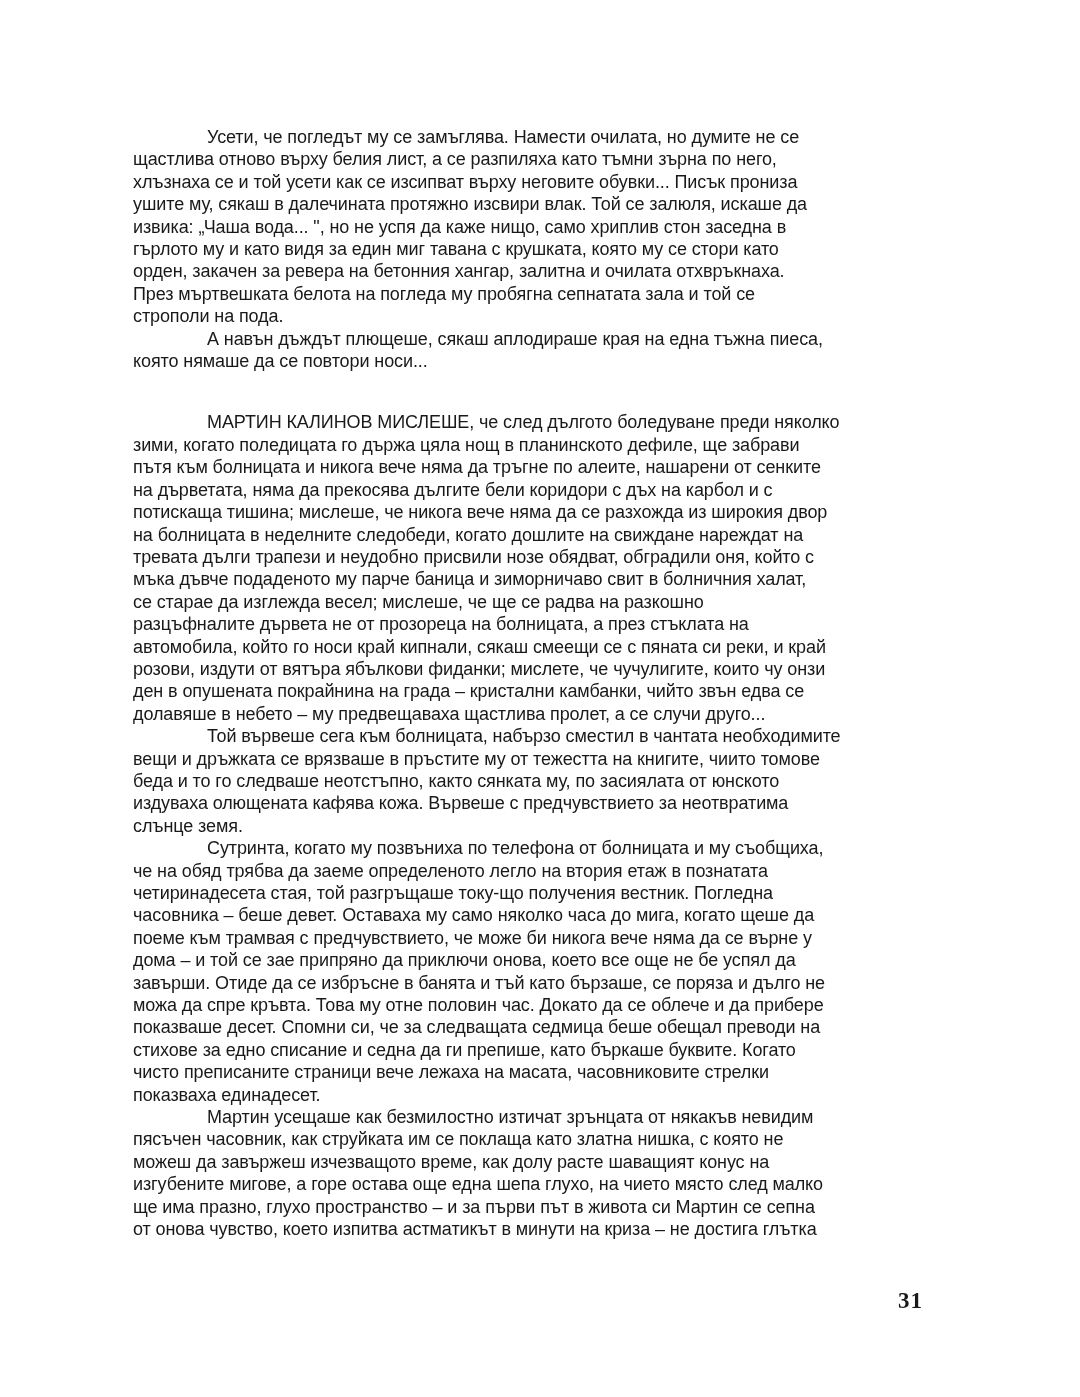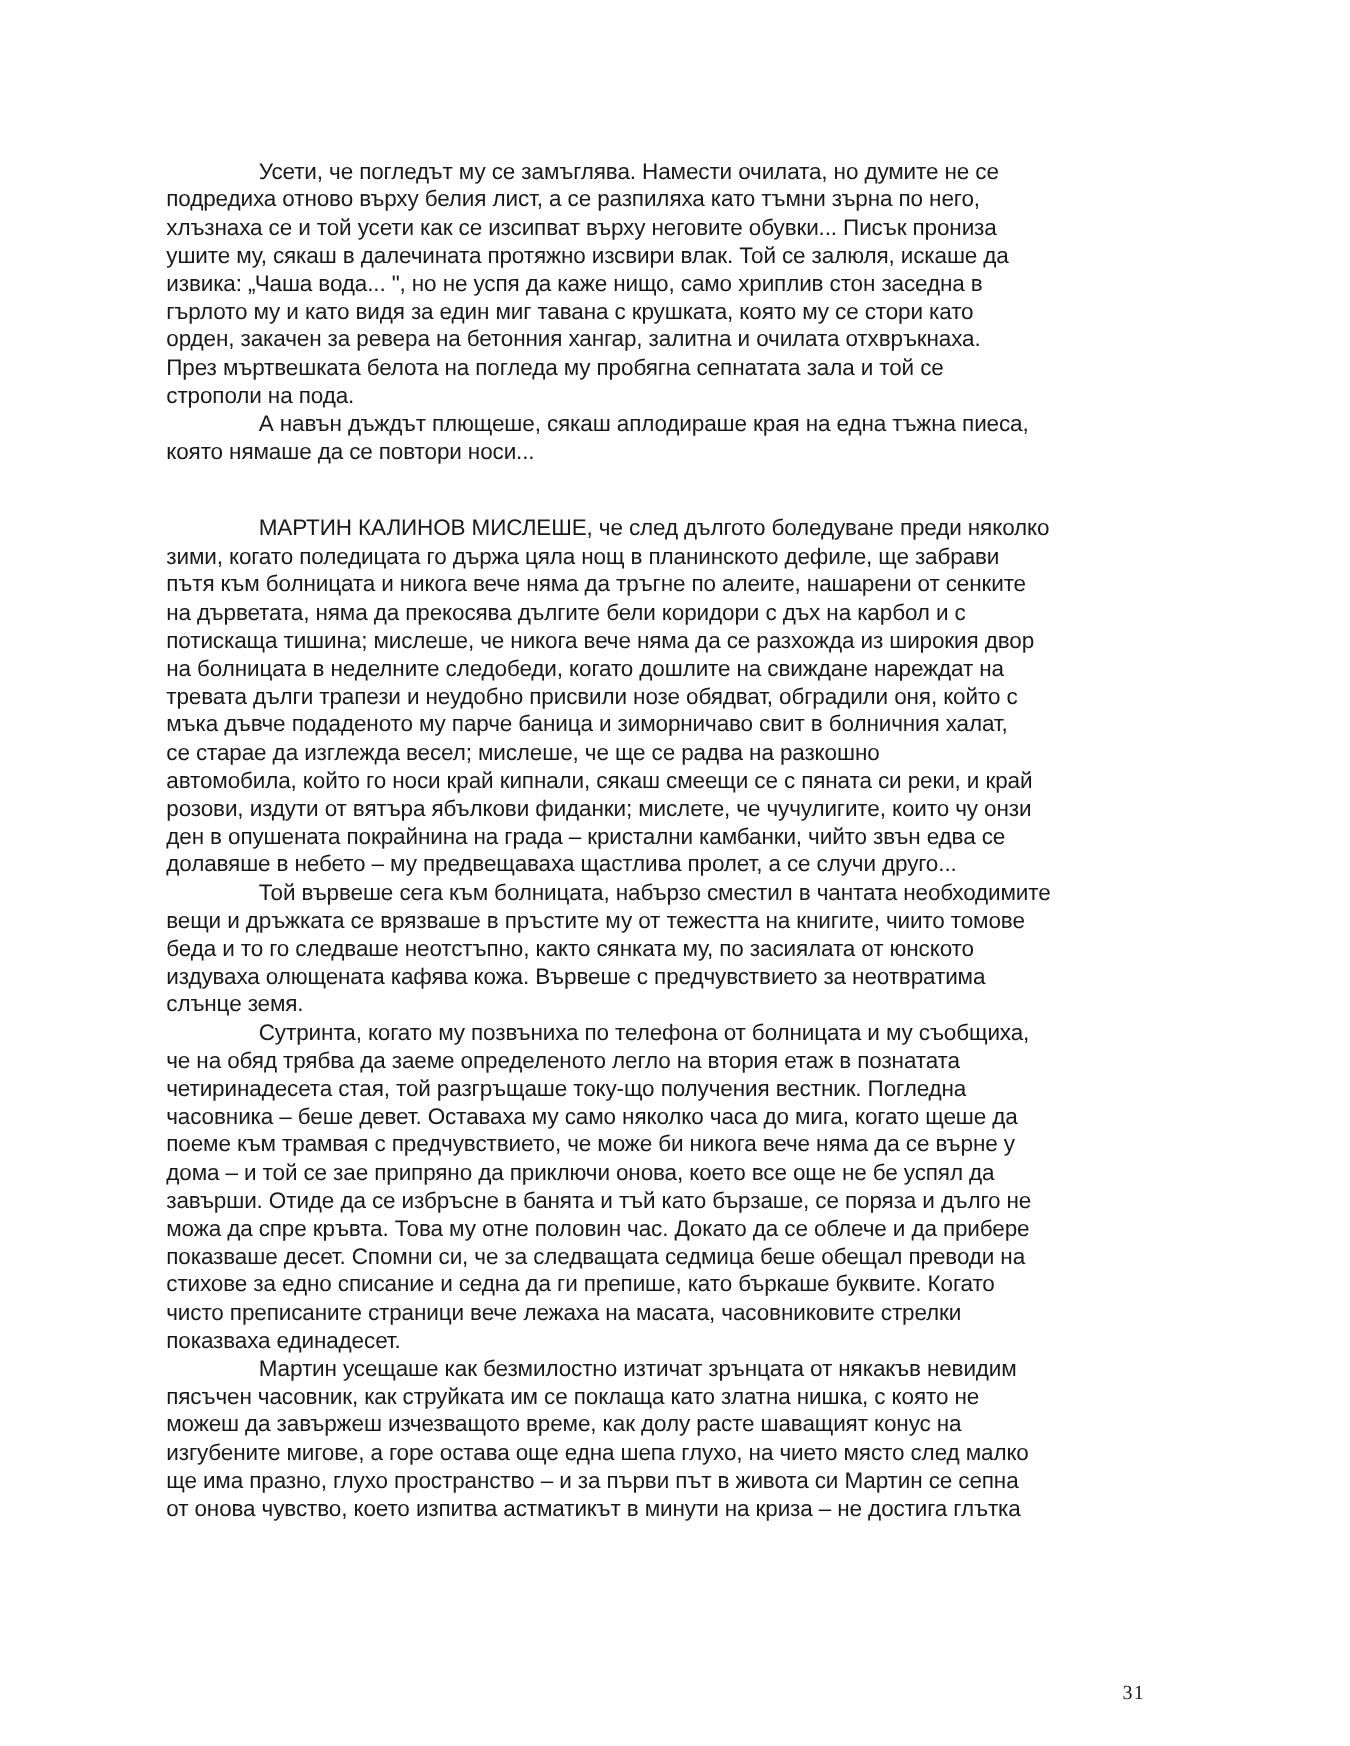--- a/index.html
+++ b/index.html
@@ -21,35 +21,36 @@
     top: 126px;
     width: 880px;
   }
   .para { margin: 0; padding: 0; }
   .para.gap { margin-top: 39px; }
   .line { white-space: nowrap; letter-spacing: -0.1px; }
   .line.indent { padding-left: 74px; }
   .page-number {
     position: absolute;
     left: 898px;
-    top: 1344px;
+    top: 1290px;
     font-family: "Liberation Serif", serif;
-    font-size: 16px;
+    font-size: 23px;
     color: #191919;
     letter-spacing: 1px;
+    font-weight: bold;
   }
 </style>
 </head>
 <body>
 
 <div class="page">
   <div class="text-block">
       <div class="para">
         <div class="line indent">Усети, че погледът му се замъглява. Намести очилата, но думите не се</div>
-        <div class="line">подредиха отново върху белия лист, а се разпиляха като тъмни зърна по него,</div>
+        <div class="line">щастлива отново върху белия лист, а се разпиляха като тъмни зърна по него,</div>
         <div class="line">хлъзнаха се и той усети как се изсипват върху неговите обувки... Писък прониза</div>
         <div class="line">ушите му, сякаш в далечината протяжно изсвири влак. Той се залюля, искаше да</div>
         <div class="line">извика: „Чаша вода... ", но не успя да каже нищо, само хриплив стон заседна в</div>
         <div class="line">гърлото му и като видя за един миг тавана с крушката, която му се стори като</div>
         <div class="line">орден, закачен за ревера на бетонния хангар, залитна и очилата отхвръкнаха.</div>
         <div class="line">През мъртвешката белота на погледа му пробягна сепнатата зала и той се</div>
         <div class="line">строполи на пода.</div>
       </div>
       <div class="para">
         <div class="line indent">А навън дъждът плющеше, сякаш аплодираше края на една тъжна пиеса,</div>
@@ -58,20 +59,21 @@
       <div class="para gap">
         <div class="line indent">МАРТИН КАЛИНОВ МИСЛЕШЕ, че след дългото боледуване преди няколко</div>
         <div class="line">зими, когато поледицата го държа цяла нощ в планинското дефиле, ще забрави</div>
         <div class="line">пътя към болницата и никога вече няма да тръгне по алеите, нашарени от сенките</div>
         <div class="line">на дърветата, няма да прекосява дългите бели коридори с дъх на карбол и с</div>
         <div class="line">потискаща тишина; мислеше, че никога вече няма да се разхожда из широкия двор</div>
         <div class="line">на болницата в неделните следобеди, когато дошлите на свиждане нареждат на</div>
         <div class="line">тревата дълги трапези и неудобно присвили нозе обядват, обградили оня, който с</div>
         <div class="line">мъка дъвче подаденото му парче баница и зиморничаво свит в болничния халат,</div>
         <div class="line">се старае да изглежда весел; мислеше, че ще се радва на разкошно</div>
+        <div class="line">разцъфналите дървета не от прозореца на болницата, а през стъклата на</div>
         <div class="line">автомобила, който го носи край кипнали, сякаш смеещи се с пяната си реки, и край</div>
         <div class="line">розови, издути от вятъра ябълкови фиданки; мислете, че чучулигите, които чу онзи</div>
         <div class="line">ден в опушената покрайнина на града – кристални камбанки, чийто звън едва се</div>
         <div class="line">долавяше в небето – му предвещаваха щастлива пролет, а се случи друго...</div>
       </div>
       <div class="para">
         <div class="line indent">Той вървеше сега към болницата, набързо сместил в чантата необходимите</div>
         <div class="line">вещи и дръжката се врязваше в пръстите му от тежестта на книгите, чиито томове</div>
         <div class="line">беда и то го следваше неотстъпно, както сянката му, по засиялата от юнското</div>
         <div class="line">издуваха олющената кафява кожа. Вървеше с предчувствието за неотвратима</div>

